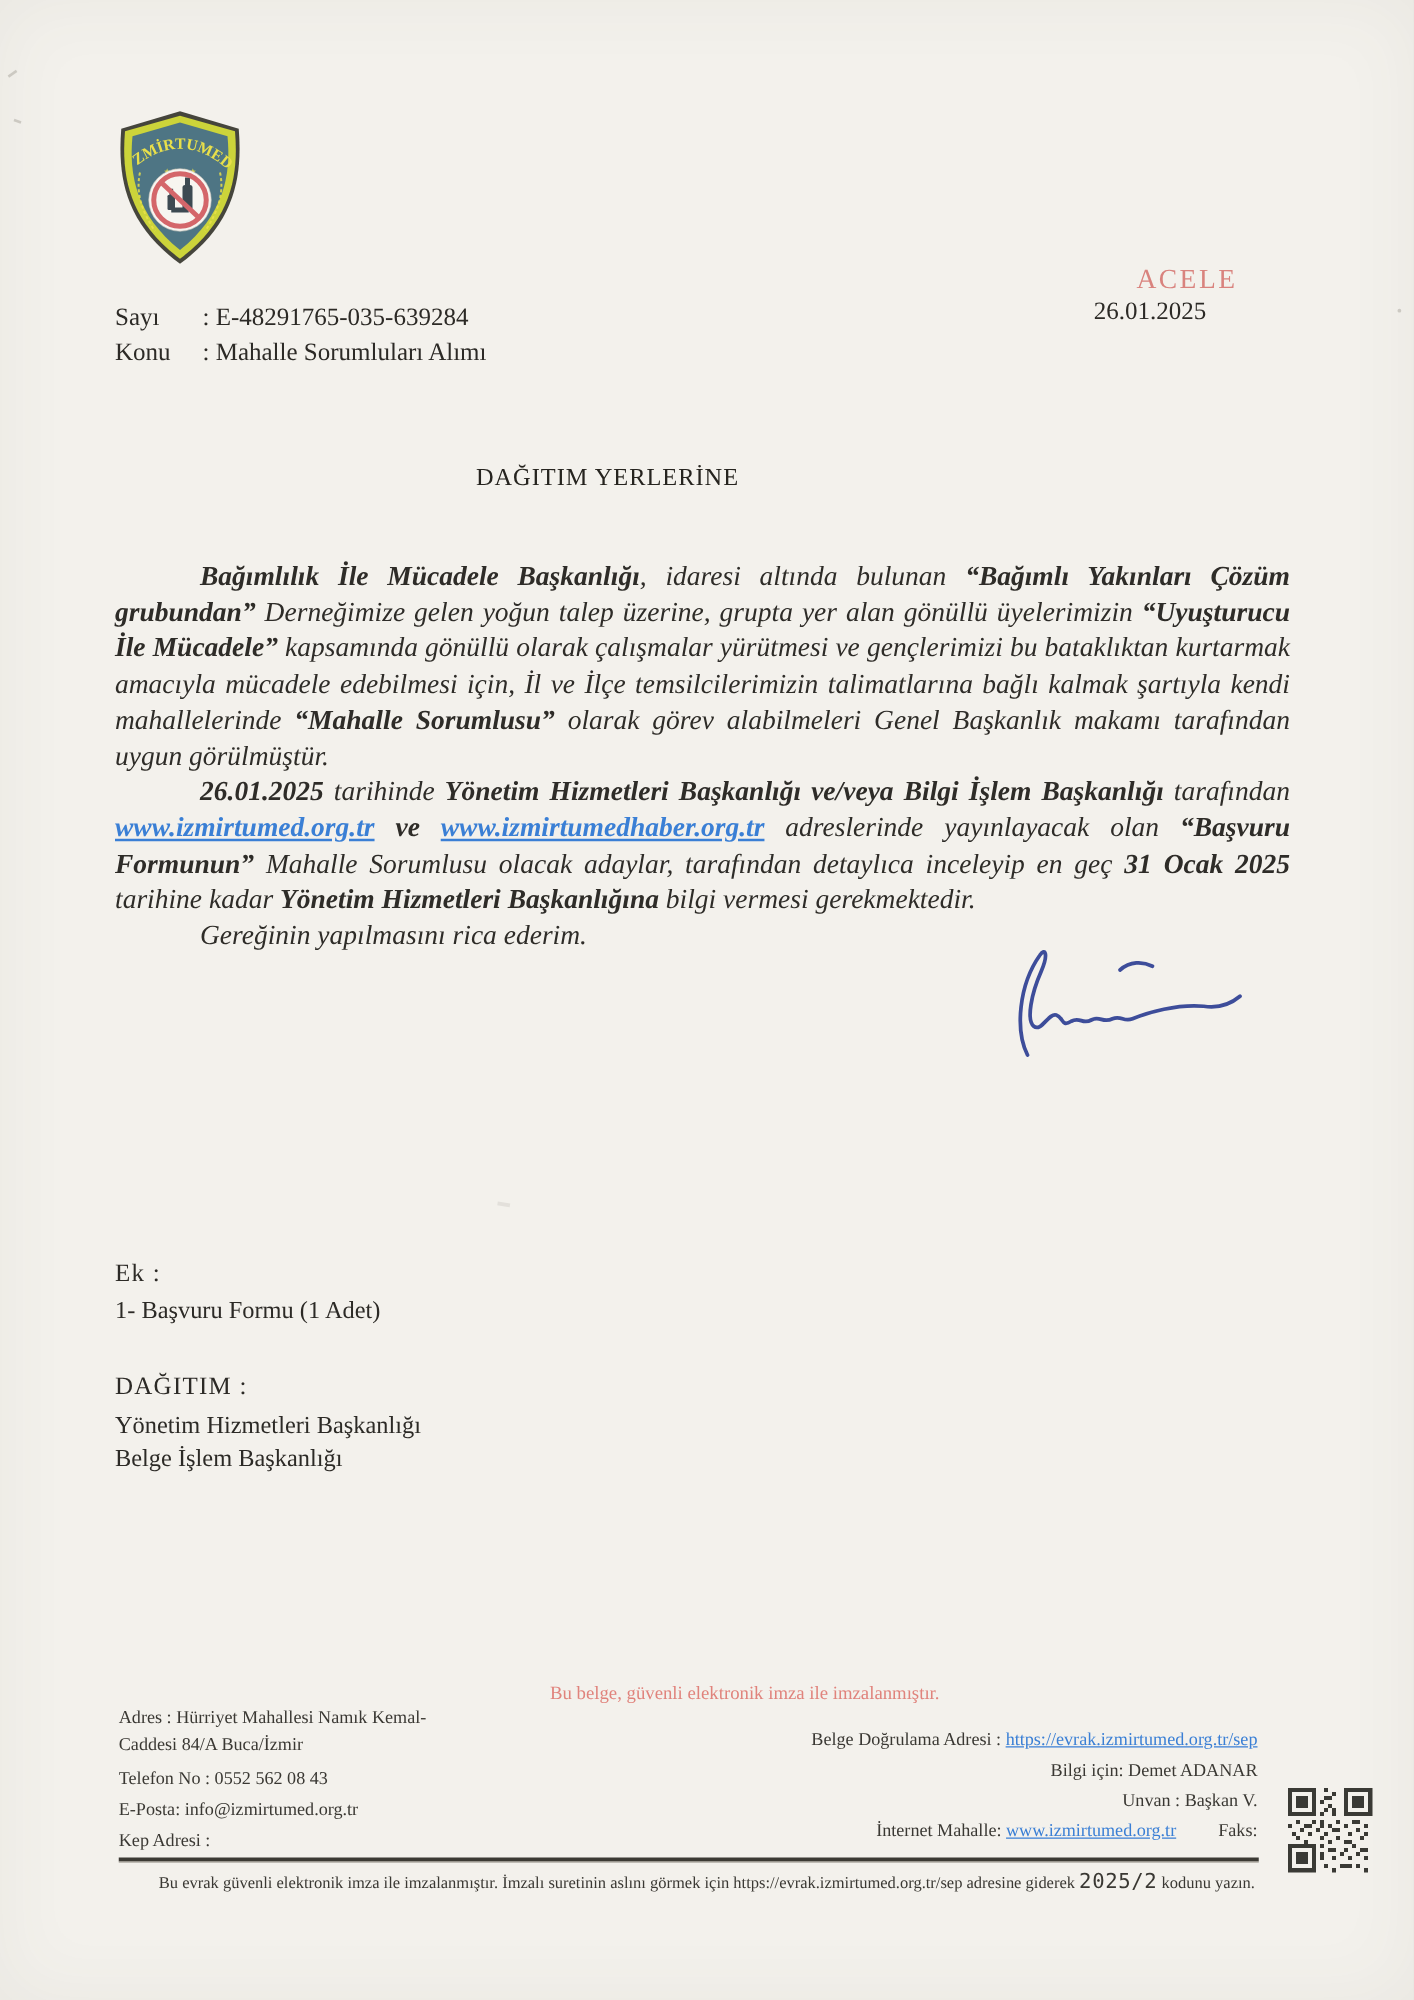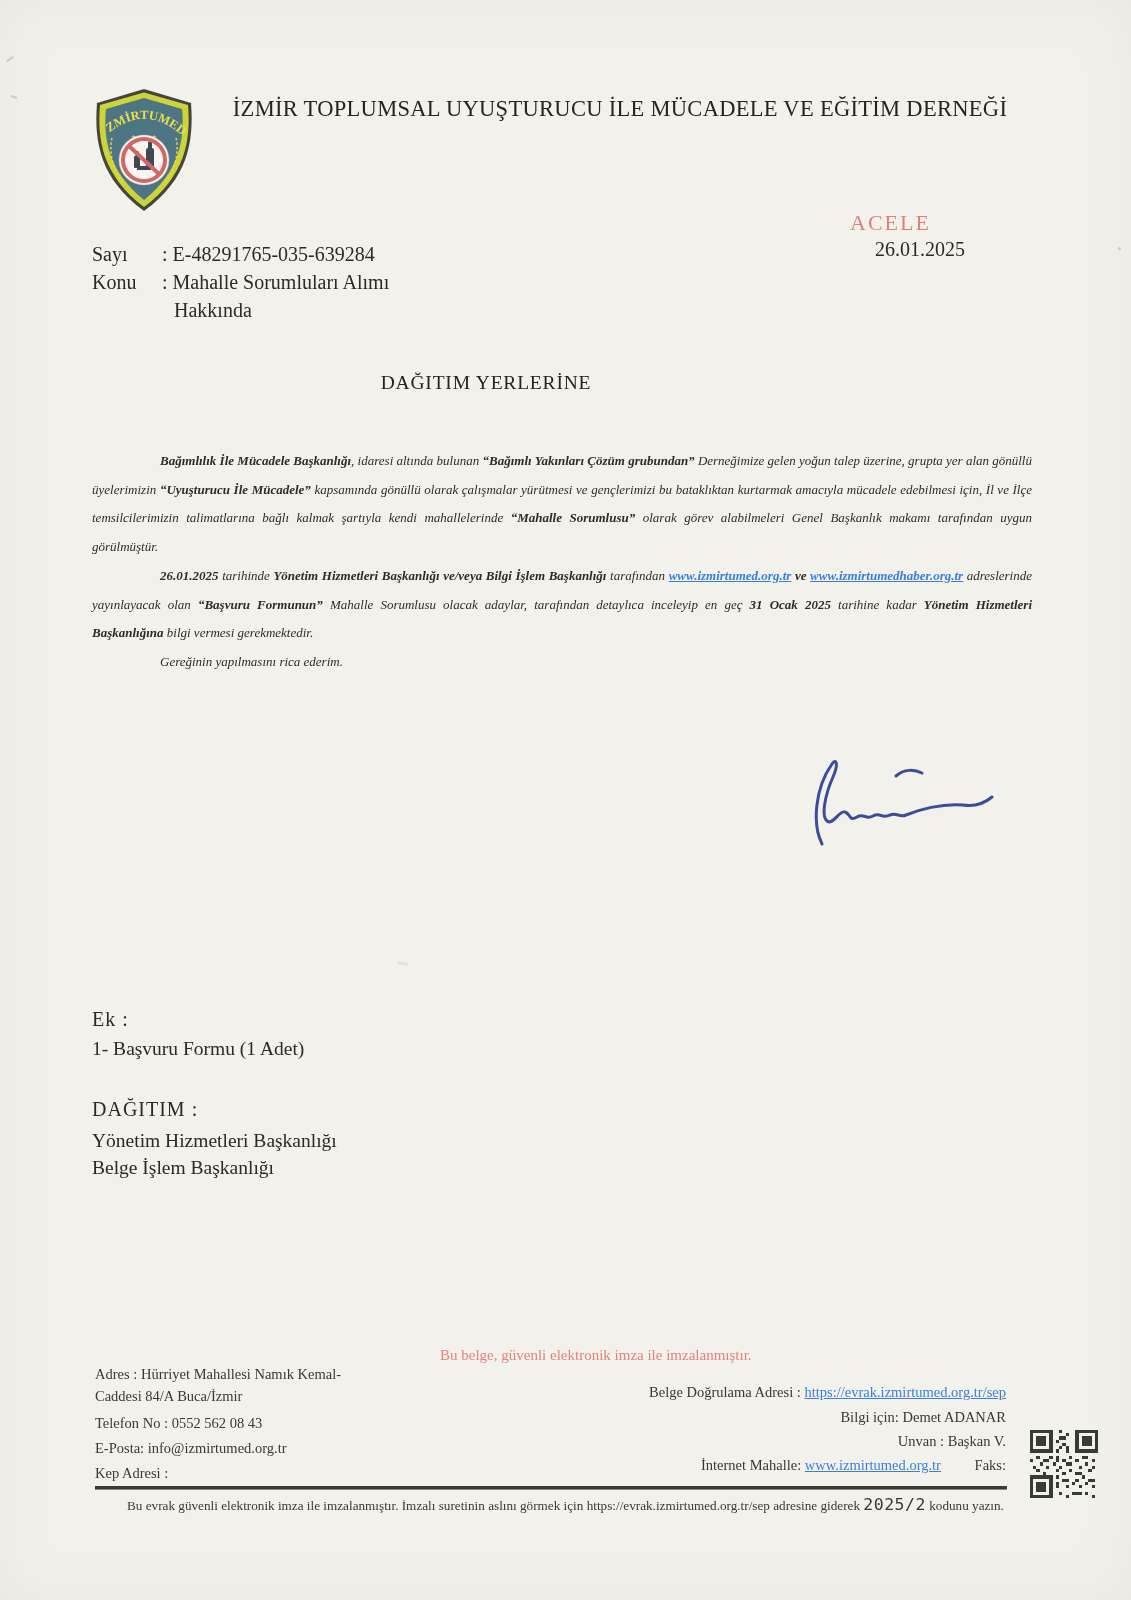--- a/index.html
+++ b/index.html
@@ -12,33 +12,33 @@
     font-family:"Liberation Serif", serif;
     color:#2c2a26;
     overflow:hidden;
   }
   
   .logo{position:absolute;left:90px;top:86px;width:108px;height:128px;}
   .org-name{position:absolute;left:220px;top:96px;width:800px;text-align:center;
     font-size:22.5px;letter-spacing:.3px;color:#26241f;}
   .org-sub{position:absolute;left:220px;top:134px;width:770px;text-align:center;
     font-size:19px;color:#2e2c27;}
-  .urgent{position:absolute;left:850px;top:210px;width:140px;text-align:left;
+  .urgent{position:absolute;left:850px;top:210px;width:140px;text-align:right;
     font-size:22px;letter-spacing:2px;color:var(--urgency-red,#d9837e);}
   .doc-date{position:absolute;left:850px;top:238px;width:140px;text-align:center;
     font-size:20px;}
   .meta{position:absolute;left:92px;top:240px;font-size:20px;line-height:28px;}
   .meta-label{display:inline-block;width:70px;}
   .meta-cont{padding-left:82px;}
   
   .recipient{position:absolute;left:0;top:372px;width:972px;text-align:center;
     font-size:19.5px;letter-spacing:.8px;color:#26241f;}
   
   .bodytext{position:absolute;left:92px;top:447px;width:940px;}
-  .bodytext p{margin:0;font-style:italic;font-size:13px;line-height:28.7px;
+  .bodytext p{margin:0;font-style:italic;font-size:22px;line-height:28.7px;
     text-align:justify;text-indent:68px;color:#2e2c28;}
   .bodytext p.closing{text-align:left;}
   .b{font-weight:bold;}
   .ln{color:var(--link-blue,#3a7fd5);text-decoration:underline;font-weight:bold;}
   .ln2{color:var(--link-blue,#3a7fd5);text-decoration:underline;}
   
   .sig{position:absolute;left:800px;top:754px;width:210px;height:98px;}
   .sig-block{position:absolute;left:790px;top:848px;width:210px;text-align:center;
     font-size:20px;line-height:27.5px;color:#2e2c28;}
   
@@ -93,33 +93,31 @@
         <rect x="58" y="56" width="4" height="7"></rect>
         <rect x="44" y="70" width="6" height="12" rx="1"></rect>
         <rect x="45.5" y="65" width="3" height="5"></rect>
         <rect x="47" y="80" width="14" height="4"></rect>
       </g>
       <circle cx="54" cy="74" r="21" fill="none" stroke="#d4666a" stroke-width="4"></circle>
       <line x1="39" y1="60" x2="69" y2="88" stroke="#d4666a" stroke-width="4"></line>
     </svg>
   </div>
 
-  <div class="org-name">İZMİR TOPLUMSAL UYUŞTURUCU İLE MÜCADELE VE EĞİTİM DERNEĞİ</div>
 
   <div class="urgent">ACELE</div>
   <div class="doc-date">26.01.2025</div>
 
   <div class="meta">
     <div class="meta-row">
       <span class="meta-label">Sayı</span><span>:  E-48291765-035-639284</span>
     </div>
     <div class="meta-row">
       <span class="meta-label">Konu</span><span>: Mahalle Sorumluları Alımı</span>
     </div>
-    <div class="meta-row meta-cont">Hakkında</div>
   </div>
 
   <div class="recipient">DAĞITIM YERLERİNE</div>
 
   <div class="bodytext">
     <p><span class="b">Bağımlılık İle Mücadele Başkanlığı</span><span>, idaresi altında bulunan </span><span class="b">“Bağımlı Yakınları Çözüm grubundan”</span><span> Derneğimize gelen yoğun talep üzerine, grupta yer alan gönüllü üyelerimizin </span><span class="b">“Uyuşturucu İle Mücadele”</span><span> kapsamında gönüllü olarak çalışmalar yürütmesi ve gençlerimizi bu bataklıktan kurtarmak amacıyla mücadele edebilmesi için, İl ve İlçe temsilcilerimizin talimatlarına bağlı kalmak şartıyla kendi mahallelerinde </span><span class="b">“Mahalle Sorumlusu”</span><span> olarak görev alabilmeleri Genel Başkanlık makamı tarafından uygun görülmüştür.</span></p>
     <p><span class="b">26.01.2025</span><span> tarihinde </span><span class="b">Yönetim Hizmetleri Başkanlığı ve/veya Bilgi İşlem Başkanlığı</span><span> tarafından </span><a class="b ln" href="#">www.izmirtumed.org.tr</a><span class="b"> ve </span><a class="b ln" href="#">www.izmirtumedhaber.org.tr</a><span> adreslerinde yayınlayacak olan </span><span class="b">“Başvuru Formunun”</span><span> Mahalle Sorumlusu olacak adaylar, tarafından detaylıca inceleyip en geç </span><span class="b">31 Ocak 2025</span><span> tarihine kadar </span><span class="b">Yönetim Hizmetleri Başkanlığına</span><span> bilgi vermesi gerekmektedir.</span></p>
     <p class="closing">Gereğinin yapılmasını rica ederim.</p>
   </div>
 

